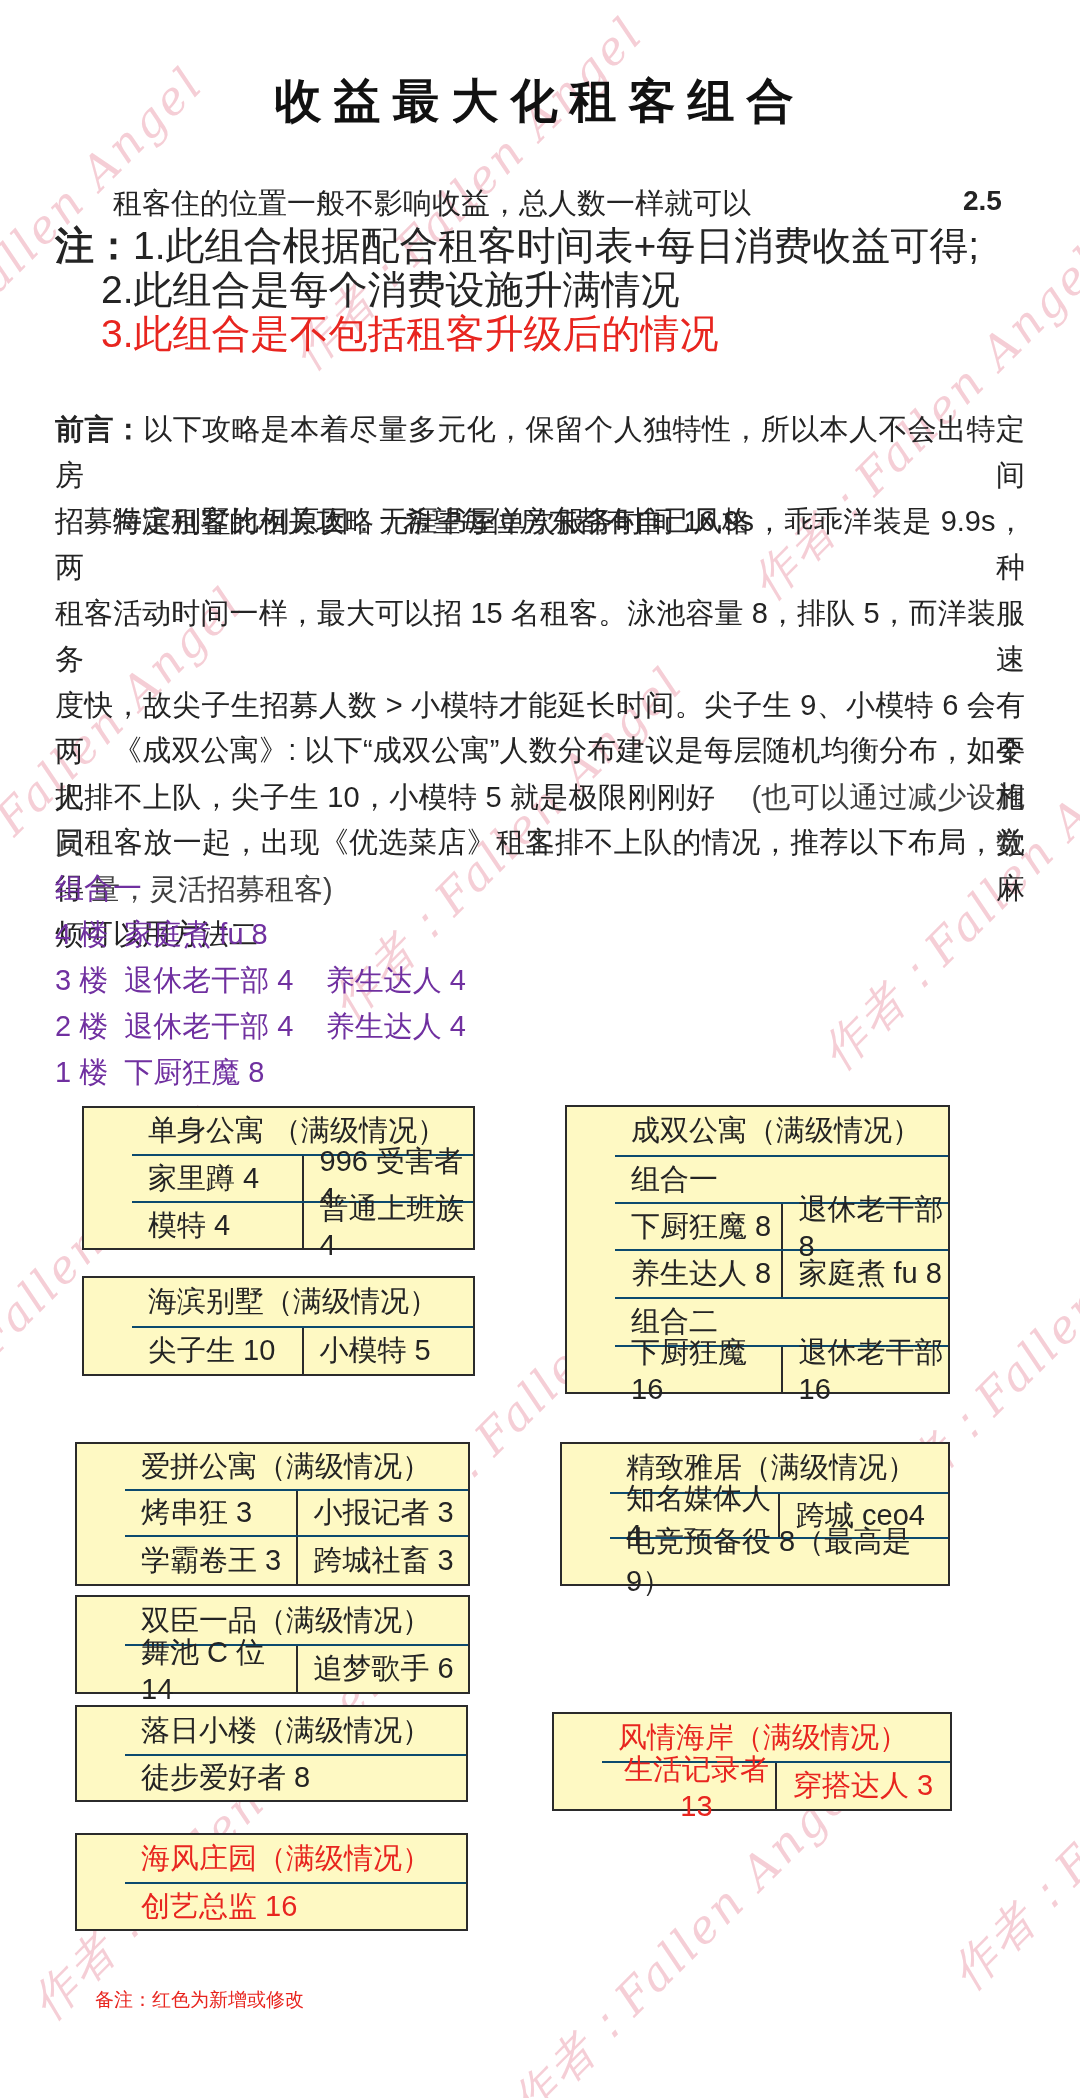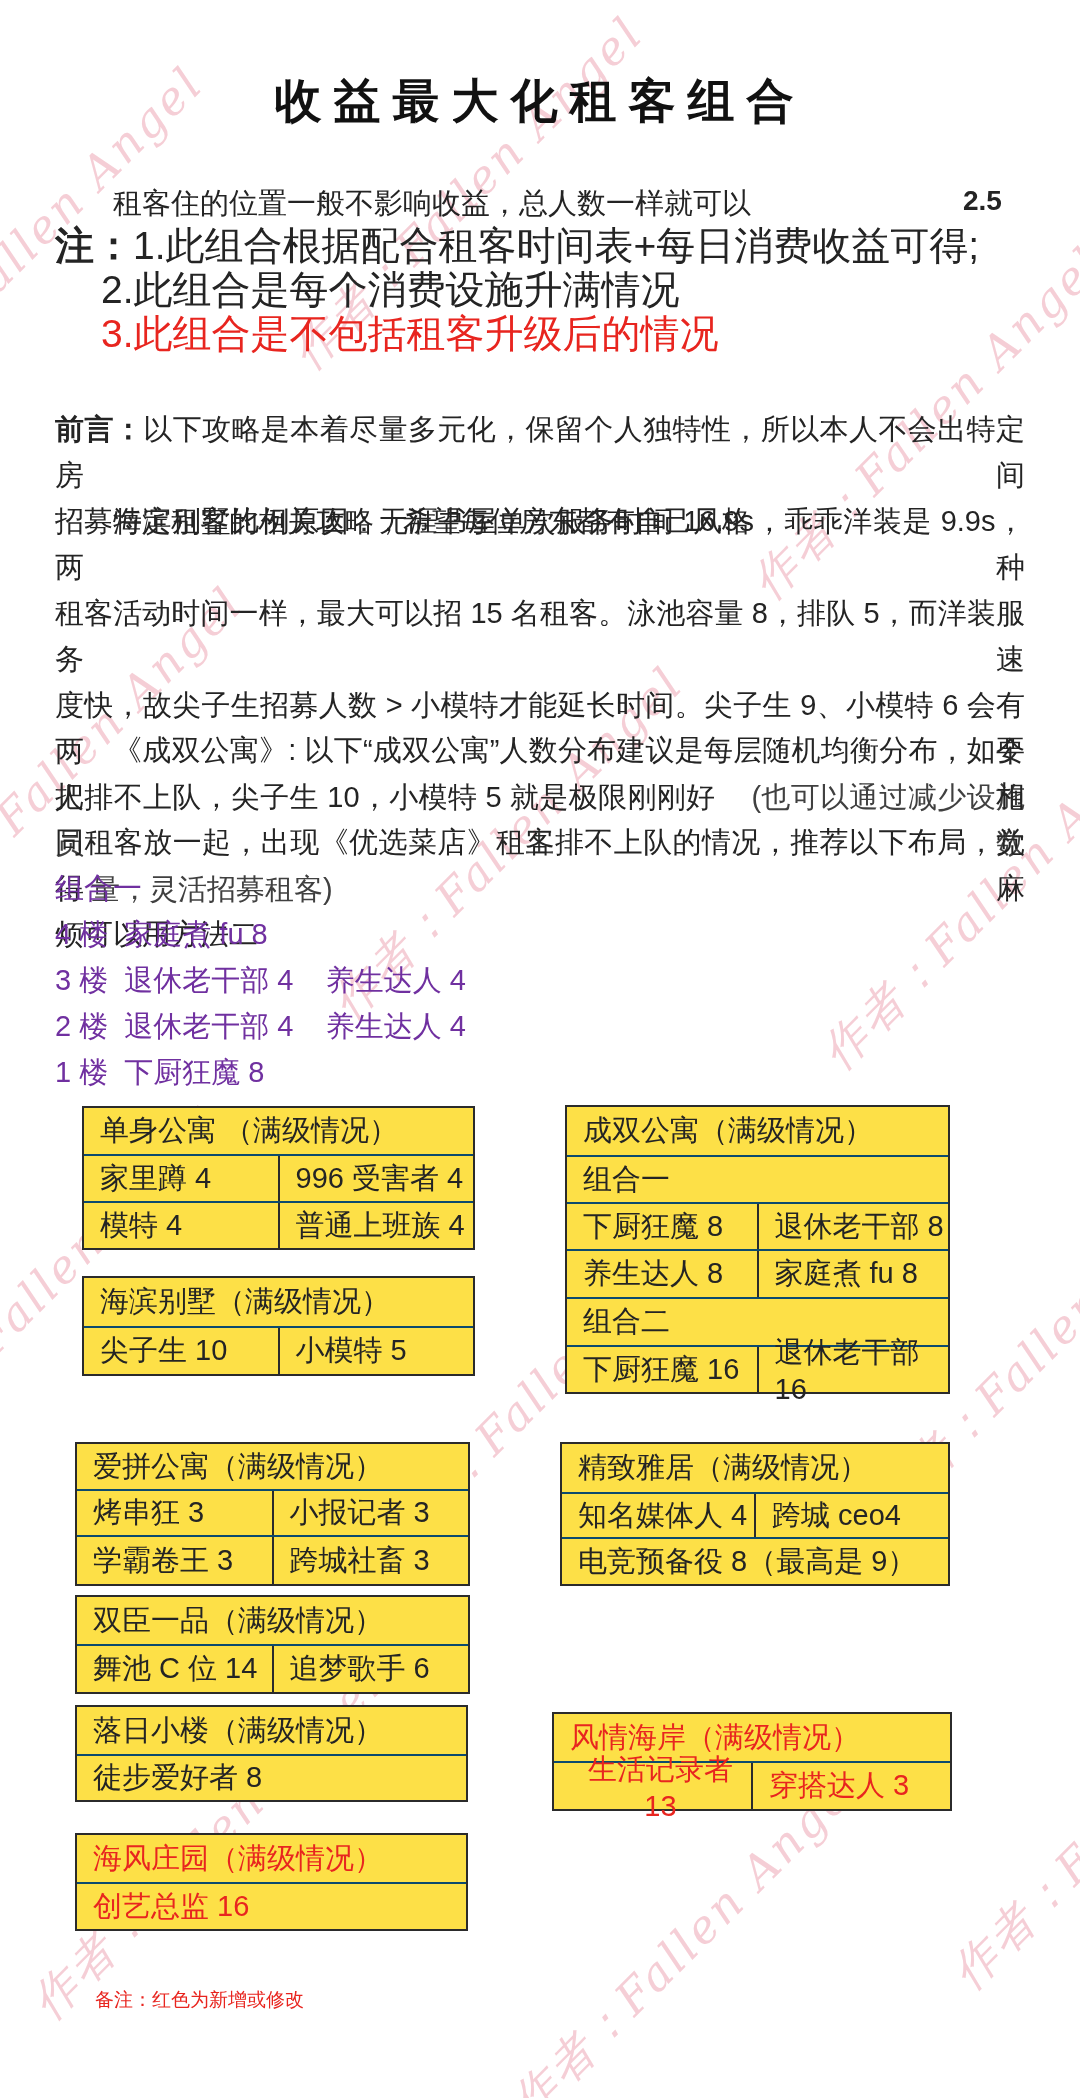--- a/index.html
+++ b/index.html
@@ -19,21 +19,21 @@
   .b{font-weight:bold;}
   .red{color:#e8251f;}
   .green{color:#404040;margin-left:36px;}
   .purple{color:#7030a0;}
   #title{position:absolute;left:0;width:1080px;top:70px;text-align:center;
          font-family:"Liberation Serif", serif;font-weight:bold;font-size:47px;
          letter-spacing:12px;color:#111;z-index:2;}
   #version{position:absolute;left:963px;top:185px;font-size:28px;font-weight:bold;z-index:2;}
   #footnote{position:absolute;left:95px;top:1977px;font-size:19px;line-height:46px;z-index:2;}
   
-  .tbl{position:absolute;border:2px solid #2b2b2b;background:#fde047;z-index:2;box-sizing:border-box;}
+  .tbl{position:absolute;border:2px solid #2b2b2b;background:#fef9c3;z-index:2;box-sizing:border-box;padding-left:48px;}
   .trow{display:flex;border-top:2px solid #0c4a6e;box-sizing:border-box;}
   .trow:first-child{border-top:none;}
   .tcell{flex:1;display:flex;align-items:center;padding-left:16px;font-size:29px;
          border-left:2px solid #2b2b2b;box-sizing:border-box;white-space:pre-wrap;}
   .tcell:first-child{border-left:none;}
   .redtbl .tcell{color:#e8251f;text-align:center;}
 </style>
 </head>
 <body>
 

